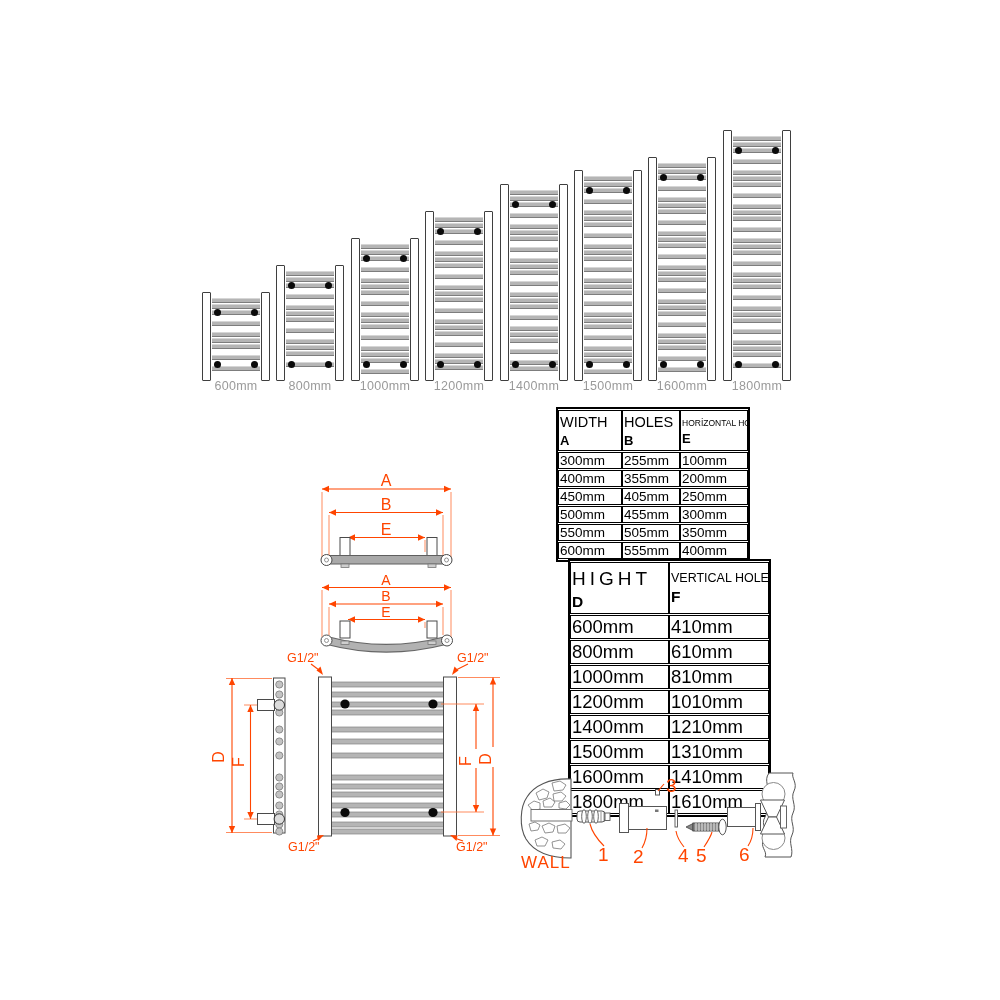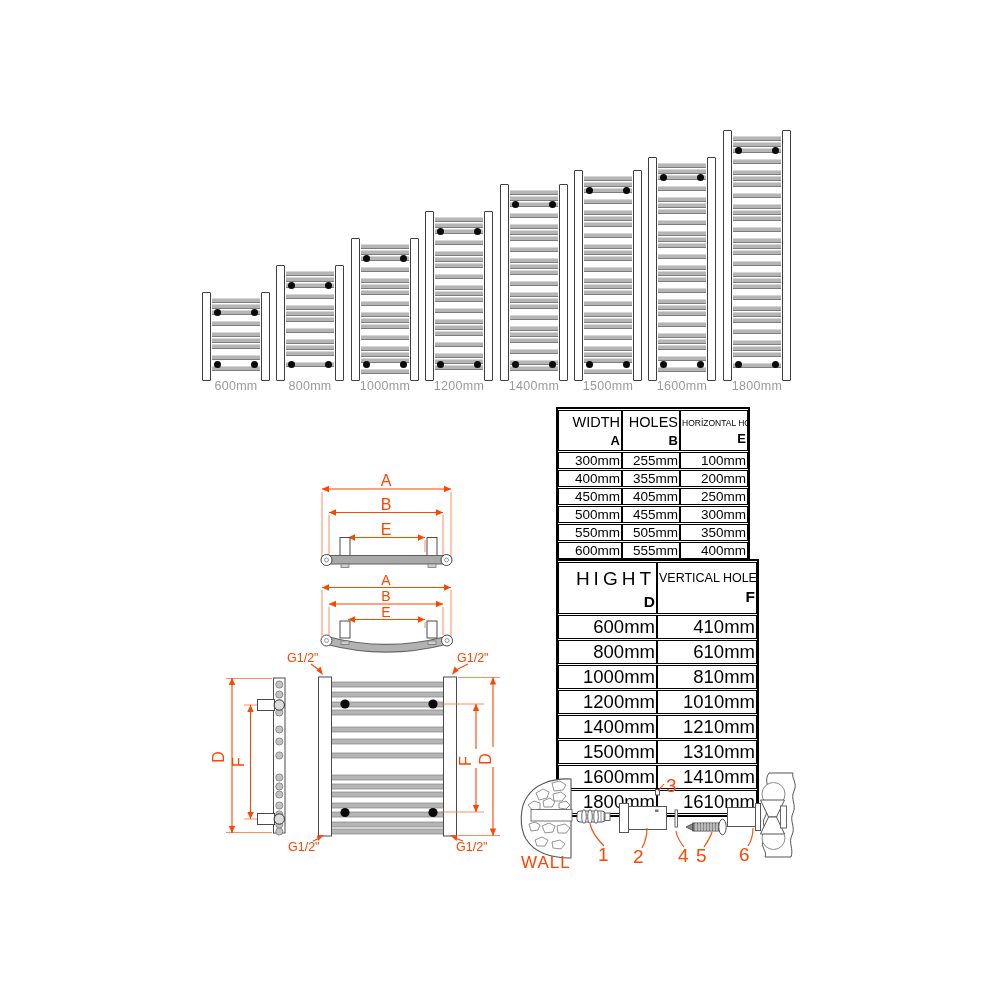--- a/index.html
+++ b/index.html
@@ -12,32 +12,32 @@
   .rail{position:absolute;width:7px;background:#fff;border:1px solid #3f3f3f;border-radius:1px}
   .bar{position:absolute;left:10px;right:10px;height:5px;box-sizing:border-box;
        background:#b5b5b5;border-top:1px solid #d6d6d6;border-bottom:1px solid #7d7d7d}
   .dot{position:absolute;width:7px;height:7px;border-radius:50%;background:#0a0a0a}
   .rad-label{position:absolute;top:251px;width:76px;text-align:center;
              font-size:12.5px;color:#9a9a9a;letter-spacing:.3px}
 
   
   .spec-table{position:absolute;border-collapse:separate;border-spacing:0 1px;
               background:#fff;border:2px solid #000;table-layout:fixed}
-  .spec-table th,.spec-table td{border:1px solid #000;text-align:right;padding:0 1px;
+  .spec-table th,.spec-table td{border:1px solid #000;text-align:left;padding:0 1px;
               color:#000;overflow:hidden;white-space:nowrap}
   .t-title{font-weight:normal}
   #width-table{left:556px;top:407px;width:178px}
   #width-table th:nth-child(1){width:60px}
   #width-table th:nth-child(2){width:54px}
   #width-table th:nth-child(3){width:64px}
   #width-table td{height:14px;font-size:13.5px}
   #width-table .t-title{font-size:14.5px;padding-top:3px}
   #width-table th:nth-child(3) .t-title{font-size:8.5px;line-height:9px;padding-top:5px}
   #width-table .t-letter{font-size:13px;padding:3px 0 2px}
-  #height-table{left:556px;top:559px;width:191px}
+  #height-table{left:568px;top:559px;width:191px}
   #height-table th:nth-child(1){width:95px}
   #height-table th:nth-child(2){width:96px}
   #height-table td{height:18px;font-size:18.5px}
   #height-table th:nth-child(1) .t-title{font-size:19px;letter-spacing:4px;padding-top:5px}
   #height-table th:nth-child(2) .t-title{font-size:12.5px;line-height:13px;padding-top:4px}
   #height-table .t-letter{font-size:15.5px;padding:3px 0 2px}
 
   
   svg{position:absolute;overflow:visible}
   svg text{font-family:"Liberation Sans",sans-serif}

